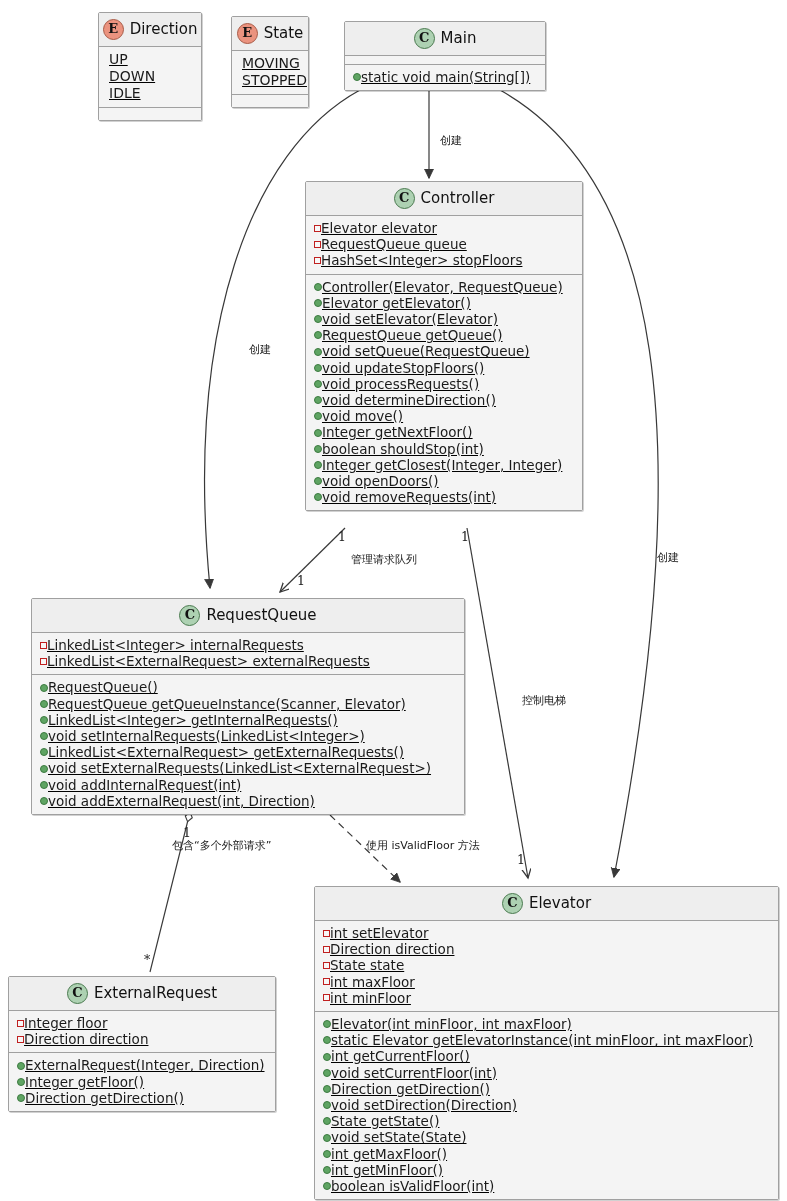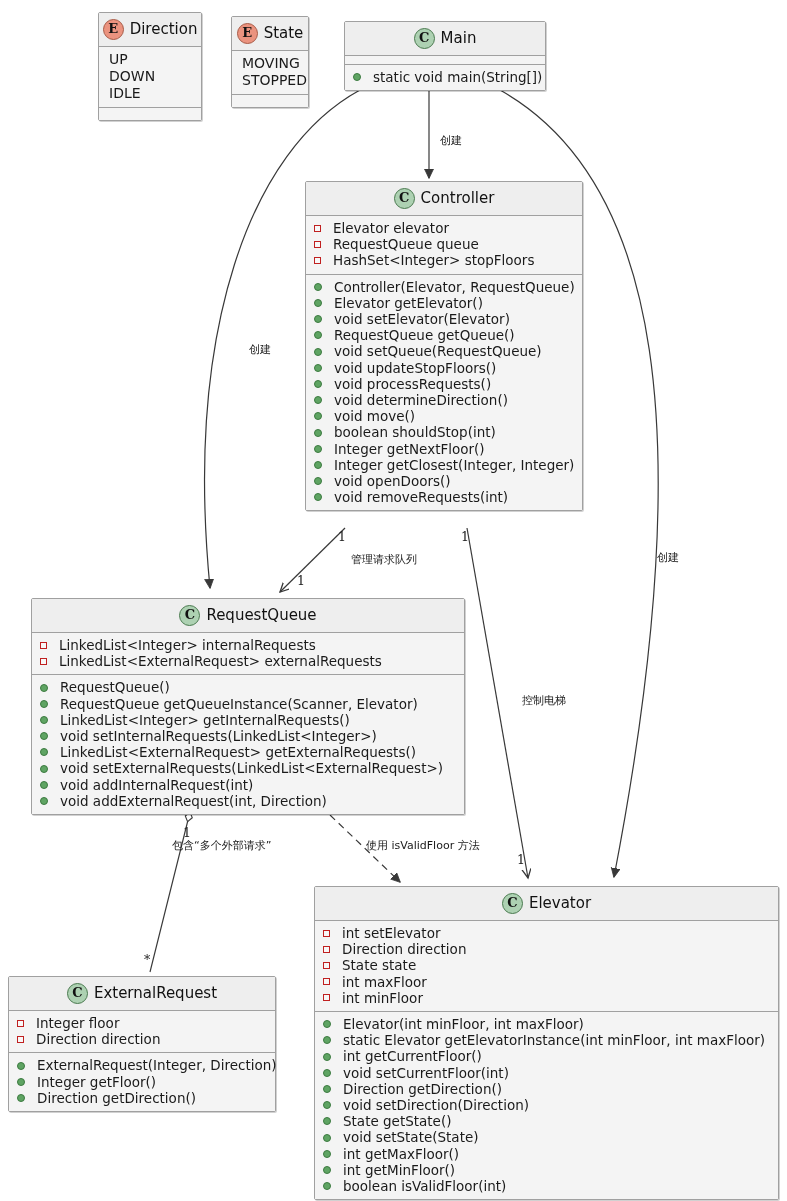--- a/index.html
+++ b/index.html
@@ -49,33 +49,34 @@
   }
   .node-sep {
     border-top: 1px solid #A0A0A0;
     height: 0;
     font-size: 0;
     line-height: 0;
   }
   .compartment {
     padding: 4px 6px 5px 6px;
     background: #F4F4F4;
+    text-decoration: underline;
   }
   .empty-comp {
     height: 12px;
     background: #F4F4F4;
   }
   .member {
     font-size: 13.5px;
     color: #1a1a1a;
     line-height: 16.2px;
     white-space: nowrap;
     display: flex;
     align-items: center;
-    gap: 12px;
+    gap: 0;
     padding-left: 2px;
   }
   .enum-literal {
     font-size: 14px;
     color: #1a1a1a;
     line-height: 17px;
     white-space: nowrap;
     padding-left: 4px;
   }
   .vis-private {
@@ -270,25 +271,25 @@
       <div class="member">
           <span class="vis-public"></span>
           <span>void determineDirection()</span>
         </div>
       <div class="member">
           <span class="vis-public"></span>
           <span>void move()</span>
         </div>
       <div class="member">
           <span class="vis-public"></span>
+          <span>Integer getNextFloor()</span>
+        </div>
+      <div class="member">
+          <span class="vis-public"></span>
           <span>boolean shouldStop(int)</span>
-        </div>
-      <div class="member">
-          <span class="vis-public"></span>
-          <span>Integer getNextFloor()</span>
         </div>
       <div class="member">
           <span class="vis-public"></span>
           <span>Integer getClosest(Integer, Integer)</span>
         </div>
       <div class="member">
           <span class="vis-public"></span>
           <span>void openDoors()</span>
         </div>
       <div class="member">

